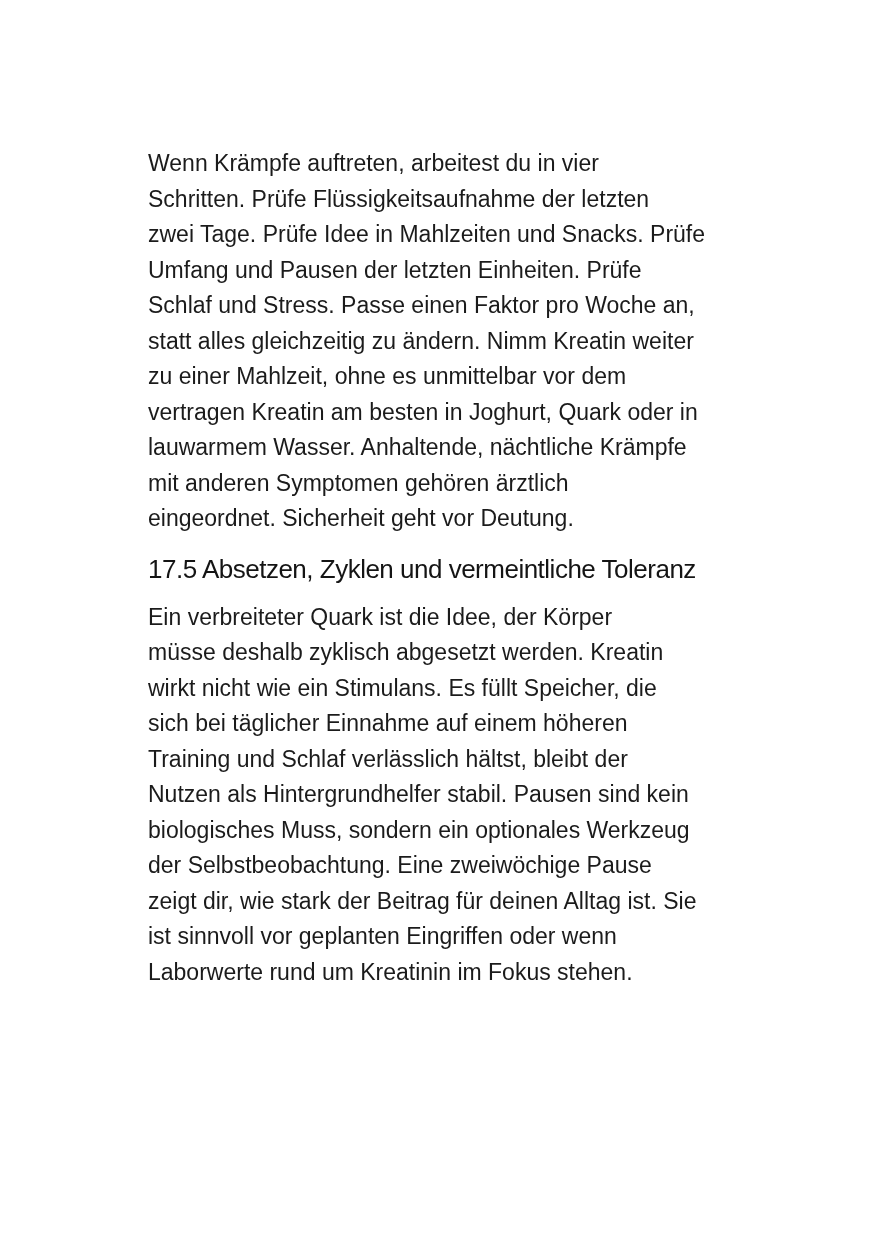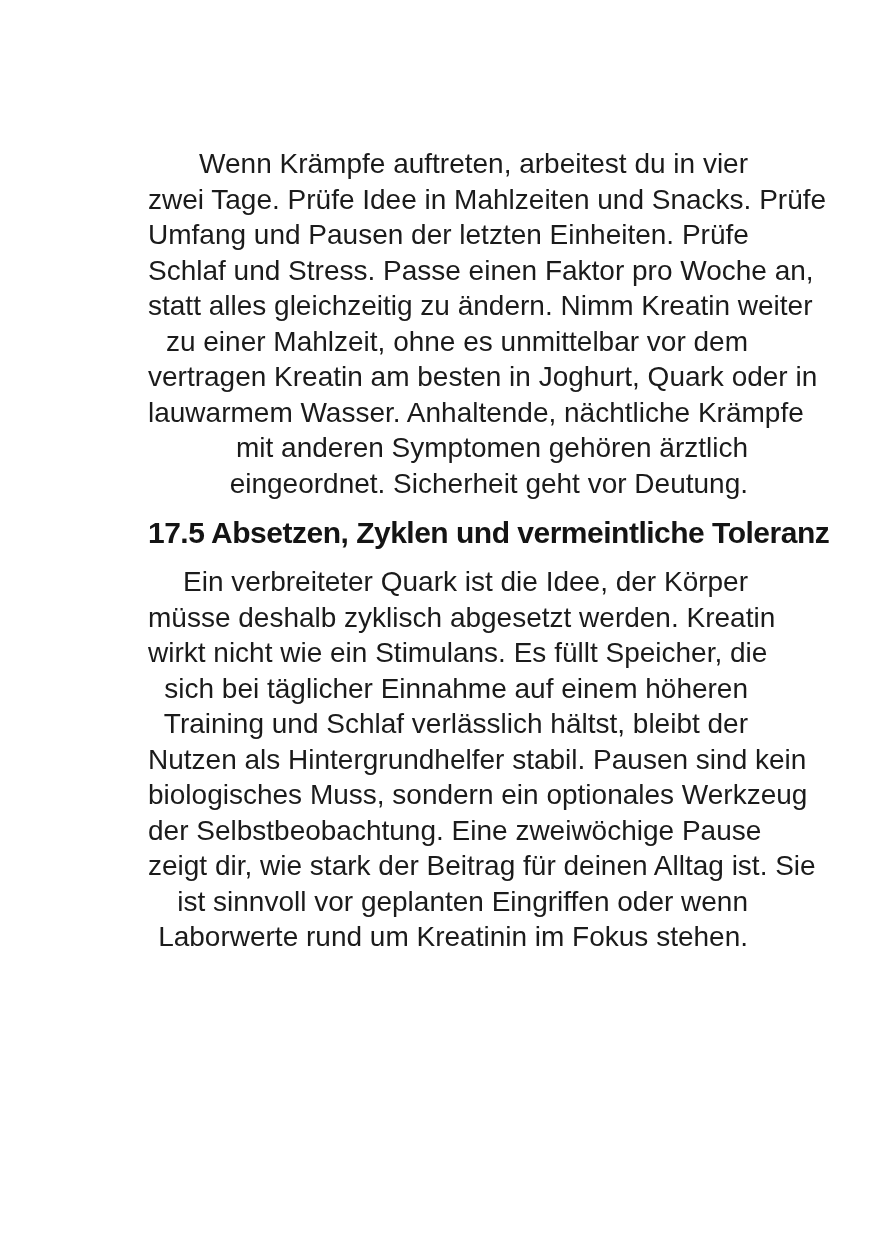--- a/index.html
+++ b/index.html
@@ -10,45 +10,45 @@
     overflow: hidden;
     font-family: "Liberation Sans", "DejaVu Sans", sans-serif;
   }
   .page {
     width: 874px;
     height: 1241px;
     background: #ffffff;
     padding: 146px 126px 0 148px;
   }
   .body-para {
-    font-size: 28px;
+    font-size: 23px;
     line-height: 35.5px;
     color: #1b1b1b;
     letter-spacing: 0px;
-    text-align: right;
   }
   .body-para .line {
     white-space: nowrap;
   }
   .section-heading {
-    font-size: 30px;
-    font-weight: bold;
+    font-size: 26px;
+    font-weight: normal;
     line-height: 40px;
     letter-spacing: -0.5px;
     color: #141414;
     margin: 12px 0 11px 0;
     white-space: nowrap;
   }
 </style>
 </head>
 <body>
 
 <div class="page">
   <div class="body-para">
       <div class="line">Wenn Krämpfe auftreten, arbeitest du in vier</div>
+      <div class="line">Schritten. Prüfe Flüssigkeitsaufnahme der letzten</div>
       <div class="line">zwei Tage. Prüfe Idee in Mahlzeiten und Snacks. Prüfe</div>
       <div class="line">Umfang und Pausen der letzten Einheiten. Prüfe</div>
       <div class="line">Schlaf und Stress. Passe einen Faktor pro Woche an,</div>
       <div class="line">statt alles gleichzeitig zu ändern. Nimm Kreatin weiter</div>
       <div class="line">zu einer Mahlzeit, ohne es unmittelbar vor dem</div>
       <div class="line">vertragen Kreatin am besten in Joghurt, Quark oder in</div>
       <div class="line">lauwarmem Wasser. Anhaltende, nächtliche Krämpfe</div>
       <div class="line">mit anderen Symptomen gehören ärztlich</div>
       <div class="line">eingeordnet. Sicherheit geht vor Deutung.</div>
     </div>

